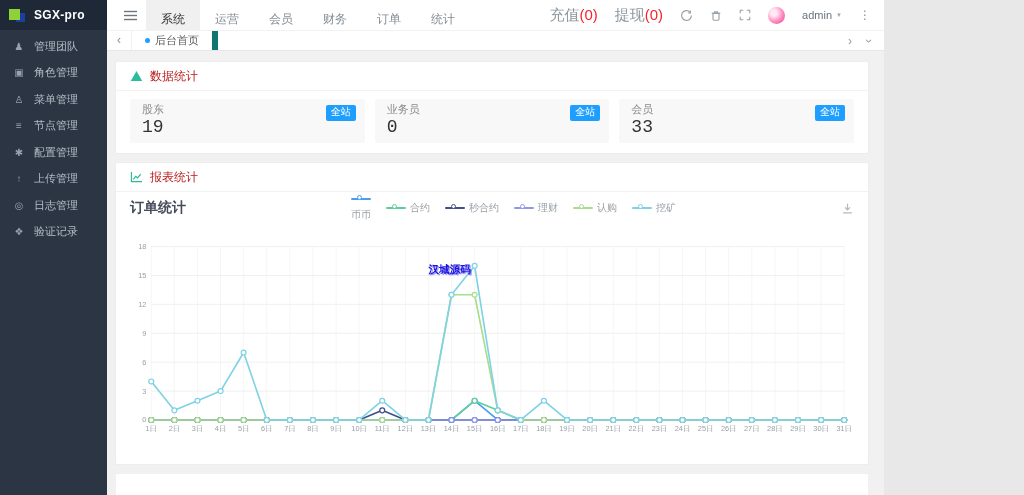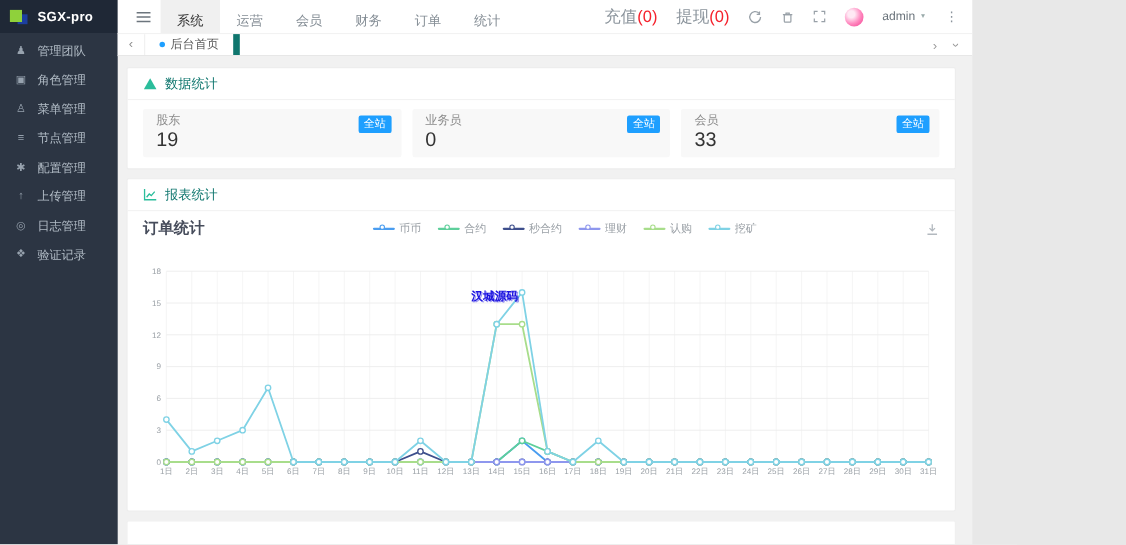--- a/index.html
+++ b/index.html
@@ -41,22 +41,22 @@
              border-left:1px solid #f0f0f0;border-right:6px solid #0f766e;
              font-size:11px;color:#595959;cursor:pointer;}
   .dot{width:5px;height:5px;border-radius:50%;background:#1e9fff;flex:0 0 5px;}
   .crumb-right{margin-left:auto;display:flex;gap:15px;padding-right:13px;color:#9a9a9a;font-size:12px;}
   .crumb-right span{cursor:pointer;}
   .down{display:inline-block;transform:rotate(90deg);}
   
   .content{position:absolute;top:53px;left:0;right:0;bottom:0;padding:8px 15px 0 8px;overflow:hidden;}
   .card{background:#fff;border:1px solid #ededed;border-radius:2px;margin-bottom:8px;}
   .card-hd{display:flex;align-items:center;gap:7px;height:29px;padding:0 14px;
-           border-bottom:1px solid #f2f2f2;font-size:12px;color:#0f766e;}
-  .stats-row{display:flex;gap:10px;padding:8px 14px 10px;}
+           border-bottom:1px solid #f2f2f2;font-size:12px;color:#b91c1c;}
+  .stats-row{display:flex;gap:10px;padding:8px 14px 10px;font-family:Liberation Mono, monospace;}
   .stat{flex:1;background:#f8f8f8;border-radius:2px;padding:4px 12px 5px;position:relative;}
   .lbl{font-size:11px;line-height:14px;color:#8a8a8a;}
   .val{font-size:18px;line-height:21px;color:#333;}
   .badge{position:absolute;top:6px;right:9px;background:#1e9fff;color:#fff;font-size:10px;
          line-height:1;padding:3px 5px;border-radius:2px;}
   
   .chart-wrap{padding:4px 14px 6px;}
   .chart-top{display:flex;align-items:center;height:24px;}
   .chart-title{font-size:14px;color:#464c5b;font-weight:bold;white-space:nowrap;}
   .legend{flex:1;display:flex;justify-content:center;gap:15px;}
@@ -215,21 +215,21 @@
           <svg width="13" height="12" viewBox="0 0 14 13" fill="none">
               <path d="M1.5 1v10.5H13" stroke="#2bbd9b" stroke-width="1.3"></path>
               <path d="M3.5 9l2.6-3.2 2 1.6L11.5 3.5" stroke="#2bbd9b" stroke-width="1.3"></path>
             </svg>
           <span>报表统计</span>
         </div>
         <div class="chart-wrap">
           <div class="chart-top">
             <span class="chart-title">订单统计</span>
             <div class="legend" id="chart-legend">
-                <div class="lg-item" style="color: rgb(74, 157, 240);">
+                <div class="lg-item" style="color: rgb(74, 157, 240); flex-direction: column;">
                   <span class="lg-marker">
                     <i></i>
                     <b></b>
                   </span>
                   <span class="lg-lb">币币</span>
                 </div>
                 <div class="lg-item" style="color: rgb(94, 207, 155);">
                   <span class="lg-marker">
                     <i></i>
                     <b></b>

